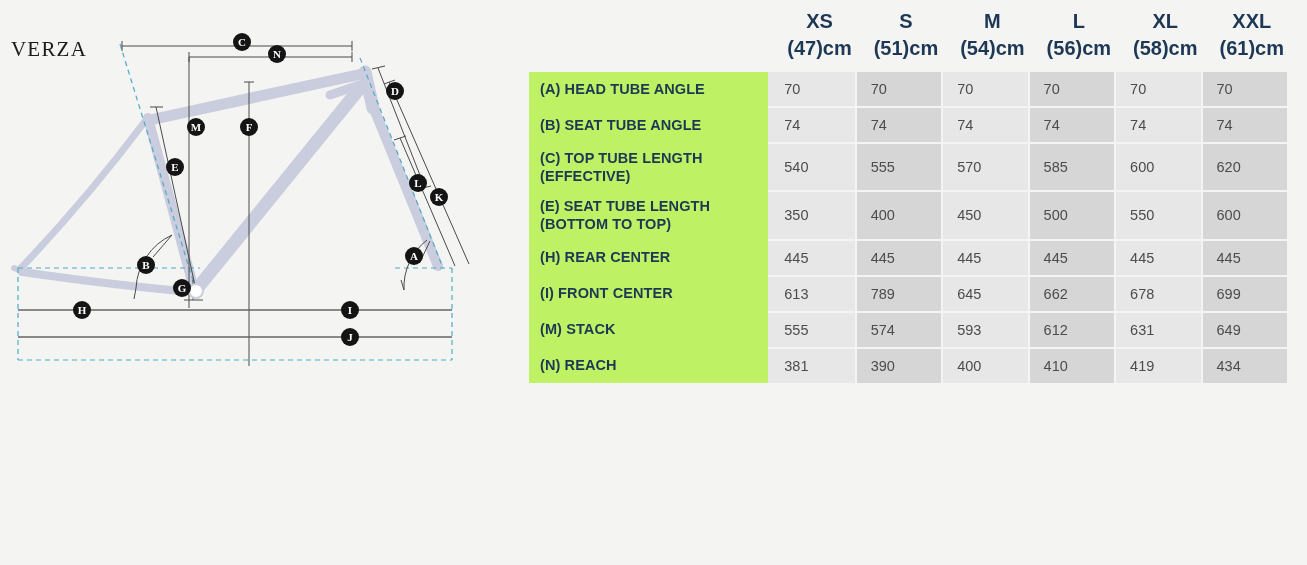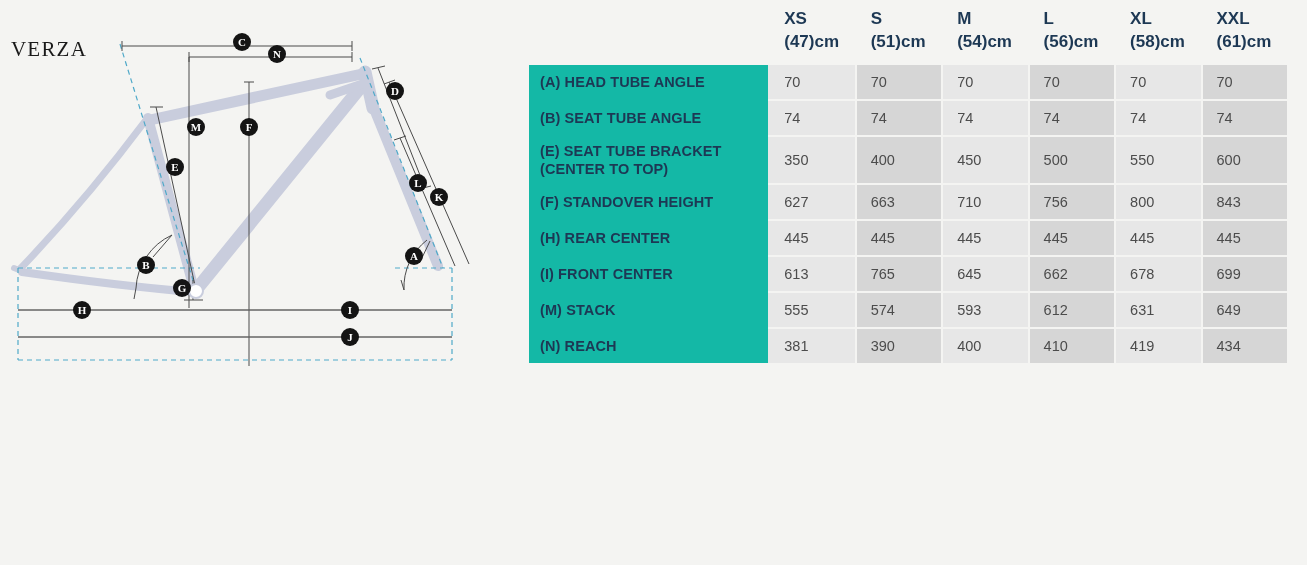--- a/index.html
+++ b/index.html
@@ -32,40 +32,40 @@
     border-collapse:collapse;
     width:758px;
     table-layout:fixed;
   }
   table.geo col.lab{width:238px;}
   table.geo col.sz{width:86px;}
 
   table.geo thead th{
     background:#f4f4f2;
     color:#1d3854;
-    font-size:17px;
+    font-size:20px;
     font-weight:bold;
-    text-align:left;
+    text-align:center;
     vertical-align:top;
     padding:8px 0 10px 16px;
     line-height:1.35;
     height:47px;
     border:none;
   }
   table.geo thead th.labhead{background:#f4f4f2;}
 
   table.geo td.rowlabel{
     color:#1d3854;
     font-size:14.5px;
     font-weight:bold;
     text-align:left;
     vertical-align:middle;
     padding:6px 10px 6px 11px;
     line-height:1.25;
-    background:#14b8a6;
+    background:#bef264;
     letter-spacing:.1px;
   }
   table.geo td.val{
     color:#4c4c4c;
     font-size:14.5px;
     font-weight:normal;
     text-align:left;
     vertical-align:middle;
     padding:9px 0 9px 16px;
     border-top:2px solid #f4f4f2;
@@ -290,50 +290,50 @@
           <tr>
             <td class="rowlabel">(B) SEAT TUBE ANGLE</td>
             <td class="val odd">74</td>
             <td class="val even sep">74</td>
             <td class="val odd sep">74</td>
             <td class="val even sep">74</td>
             <td class="val odd sep">74</td>
             <td class="val even sep">74</td>
           </tr>
           <tr>
-            <td class="rowlabel">(E) SEAT TUBE BRACKET (CENTER TO TOP)</td>
+            <td class="rowlabel">(C) TOP TUBE LENGTH (EFFECTIVE)</td>
+            <td class="val odd">540</td>
+            <td class="val even sep">555</td>
+            <td class="val odd sep">570</td>
+            <td class="val even sep">585</td>
+            <td class="val odd sep">600</td>
+            <td class="val even sep">620</td>
+          </tr>
+          <tr>
+            <td class="rowlabel">(E) SEAT TUBE LENGTH (BOTTOM TO TOP)</td>
             <td class="val odd">350</td>
             <td class="val even sep">400</td>
             <td class="val odd sep">450</td>
             <td class="val even sep">500</td>
             <td class="val odd sep">550</td>
             <td class="val even sep">600</td>
-          </tr>
-          <tr>
-            <td class="rowlabel">(F) STANDOVER HEIGHT</td>
-            <td class="val odd">627</td>
-            <td class="val even sep">663</td>
-            <td class="val odd sep">710</td>
-            <td class="val even sep">756</td>
-            <td class="val odd sep">800</td>
-            <td class="val even sep">843</td>
           </tr>
           <tr>
             <td class="rowlabel">(H) REAR CENTER</td>
             <td class="val odd">445</td>
             <td class="val even sep">445</td>
             <td class="val odd sep">445</td>
             <td class="val even sep">445</td>
             <td class="val odd sep">445</td>
             <td class="val even sep">445</td>
           </tr>
           <tr>
             <td class="rowlabel">(I) FRONT CENTER</td>
             <td class="val odd">613</td>
-            <td class="val even sep">765</td>
+            <td class="val even sep">789</td>
             <td class="val odd sep">645</td>
             <td class="val even sep">662</td>
             <td class="val odd sep">678</td>
             <td class="val even sep">699</td>
           </tr>
           <tr>
             <td class="rowlabel">(M) STACK</td>
             <td class="val odd">555</td>
             <td class="val even sep">574</td>
             <td class="val odd sep">593</td>

